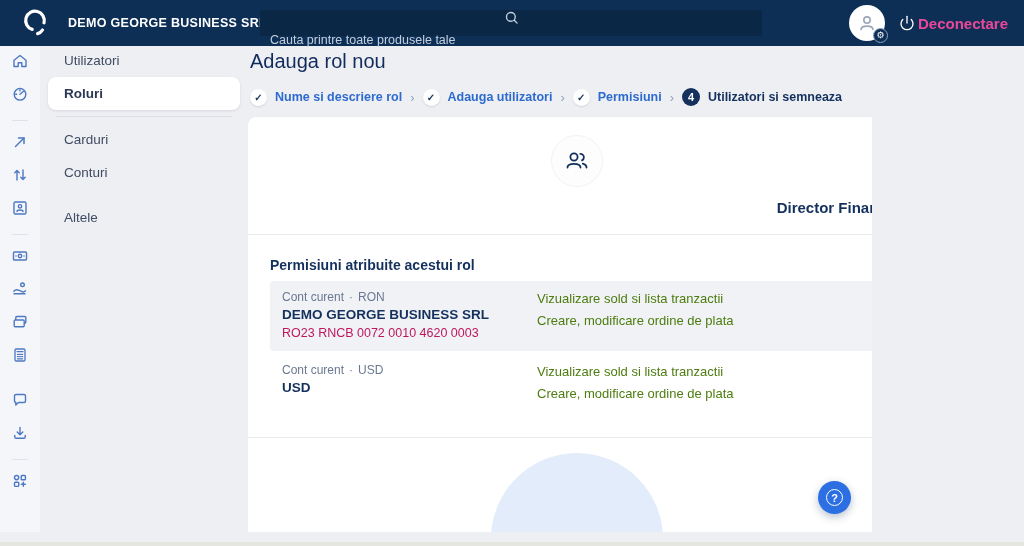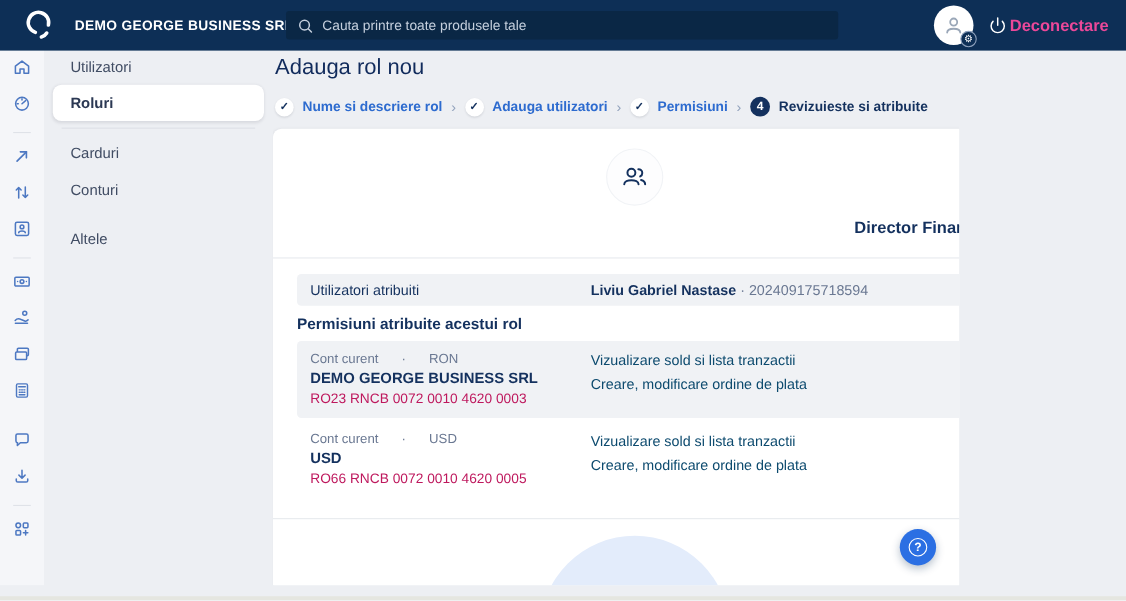--- a/index.html
+++ b/index.html
@@ -5,21 +5,21 @@
   * { margin:0; padding:0; box-sizing:border-box; }
   html,body { width:1024px; height:546px; overflow:hidden; }
   body { font-family:"Liberation Sans", sans-serif; background:#edeff3; position:relative; }
 
   
   .topbar { position:absolute; top:0; left:0; width:1024px; height:46px;
     background:#0d2f56; display:flex; align-items:center; padding:0 16px; z-index:10; }
   .logo { width:32px; height:34px; margin-left:4px; flex:0 0 auto; cursor:pointer; }
   .company { color:#ffffff; font-size:12.5px; font-weight:700; letter-spacing:.3px; margin-left:16px; }
   .searchbox { position:absolute; left:260px; top:10px; width:502px; height:26px;
-    background:#0a2745; border-radius:3px; display:flex; align-items:center; padding:0 10px; gap:8px; }
+    background:#0a2745; border-radius:3px; display:flex; align-items:center; padding:0 10px; gap:8px;flex-direction:column; }
   .searchbox svg { flex:0 0 auto; }
   .search-input { background:transparent; border:none; outline:none; color:#e6ecf4;
     font-size:12.5px; width:100%; font-family:"Liberation Sans", sans-serif; }
   .search-input::placeholder { color:#c4cfdd; opacity:1; }
   .topbar-right { margin-left:auto; display:flex; align-items:center; gap:14px; }
   .avatar { width:36px; height:36px; background:#ffffff; border-radius:50%; position:relative;
     display:flex; align-items:center; justify-content:center; cursor:pointer; }
   .avatar-badge { position:absolute; right:-3px; bottom:-2px; width:15px; height:15px;
     background:#0d2f56; border:1px solid #8fa2bd; border-radius:50%; color:#ffffff;
     font-size:9px; line-height:13px; text-align:center; }
@@ -70,24 +70,24 @@
   .card-hr { border:none; border-top:1px solid #e7eaee; margin:18px 0 0; }
   .card-body { padding:14px 22px 0; }
   .section-h { font-size:14px; font-weight:700; color:#14315e; margin:8px 0 8px; }
   .row { border-radius:4px; display:grid; grid-template-columns:255px 1fr; }
   .users-row { background:#f0f2f5; padding:7px 12px; align-items:center; font-size:13px;
     color:#14315e; margin-bottom:4px; }
   .user-name { font-weight:700; }
   .muted { color:#6a7892; }
   .perm-row { padding:9px 12px 11px; margin-bottom:3px; }
   .perm-row.highlight { background:#f0f2f5; }
-  .acct-line1 { font-size:12px; color:#6a7892; display:flex; gap:21px; }
+  .acct-line1 { font-size:12px; color:#6a7892; display:flex; gap:5px; }
   .acct-name { font-size:13.5px; font-weight:700; color:#14315e; margin:3px 0 4px; }
   .acct-iban { font-size:12.5px; color:#be185d; }
-  .perm-col { padding-top:1px; font-size:13px; color:#0c4a6e; }
+  .perm-col { padding-top:1px; font-size:13px; color:#4d7c0f; }
   .perm-col div { margin-bottom:7px; }
   .sign-area { position:relative; height:120px; overflow:hidden; }
   .sign-circle { width:172px; height:172px; border-radius:50%; background:#e3ecfb;
     margin:15px auto 0; position:relative; }
 
   
   .fab { position:absolute; top:449px; right:21px; width:33px; height:33px; border-radius:50%;
     background:#2b6fe3; border:none; box-shadow:0 3px 8px rgba(13,47,86,.30); cursor:pointer;
     display:flex; align-items:center; justify-content:center; }
   .fab-q { width:17px; height:17px; border:1.5px solid #ffffff; border-radius:50%;
@@ -247,47 +247,40 @@
           <a class="step-label">Adauga utilizatori</a>
         </span>
         <span class="step-sep">›</span>
         <span class="step">
           <span class="step-check">✓</span>
           <a class="step-label">Permisiuni</a>
         </span>
         <span class="step-sep">›</span>
         <span class="step">
           <span class="step-num">4</span>
-          <span class="step-label current">Revizuieste si atribuite</span>
+          <span class="step-label current">Utilizatori si semneaza</span>
         </span>
       </div>
 
       <section class="card">
         <div class="role-head">
           <div class="role-icon-circle">
             <svg class="icon" width="28" height="28" viewBox="0 0 28 28" fill="none" stroke="#14315e" stroke-width="1.8" stroke-linecap="round">
               <circle cx="11" cy="10" r="3.6"></circle>
               <path d="M4.5 20.5 C 4.5 15.6 17.5 15.6 17.5 20.5"></path>
               <path d="M17.3 6.8 C 19.3 6.8 20.9 8.4 20.9 10.3 C 20.9 11.7 20.1 12.8 19.0 13.4"></path>
               <path d="M19.8 16.6 C 22.2 17.2 23.5 18.6 23.5 20.5"></path>
             </svg>
           </div>
           <div class="role-name">Director Financiar</div>
         </div>
         <hr class="card-hr">
 
         <div class="card-body">
 
-          <div class="row users-row">
-            <div>Utilizatori atribuiti</div>
-            <div>
-              <span class="user-name">Liviu Gabriel Nastase</span>
-              <span class="muted"> <span>·</span> <span>202409175718594</span></span>
-            </div>
-          </div>
 
           <h3 class="section-h">Permisiuni atribuite acestui rol</h3>
 
           <div class="row perm-row highlight">
             <div>
               <div class="acct-line1">
                 <span>Cont curent</span>
                 <span>·</span>
                 <span>RON</span>
               </div>
@@ -301,21 +294,20 @@
           </div>
 
           <div class="row perm-row">
             <div>
               <div class="acct-line1">
                 <span>Cont curent</span>
                 <span>·</span>
                 <span>USD</span>
               </div>
               <div class="acct-name">USD</div>
-              <div class="acct-iban">RO66 RNCB 0072 0010 4620 0005</div>
             </div>
             <div class="perm-col">
               <div>Vizualizare sold si lista tranzactii</div>
               <div>Creare, modificare ordine de plata</div>
             </div>
           </div>
         </div>
 
         <hr class="card-hr">
 

